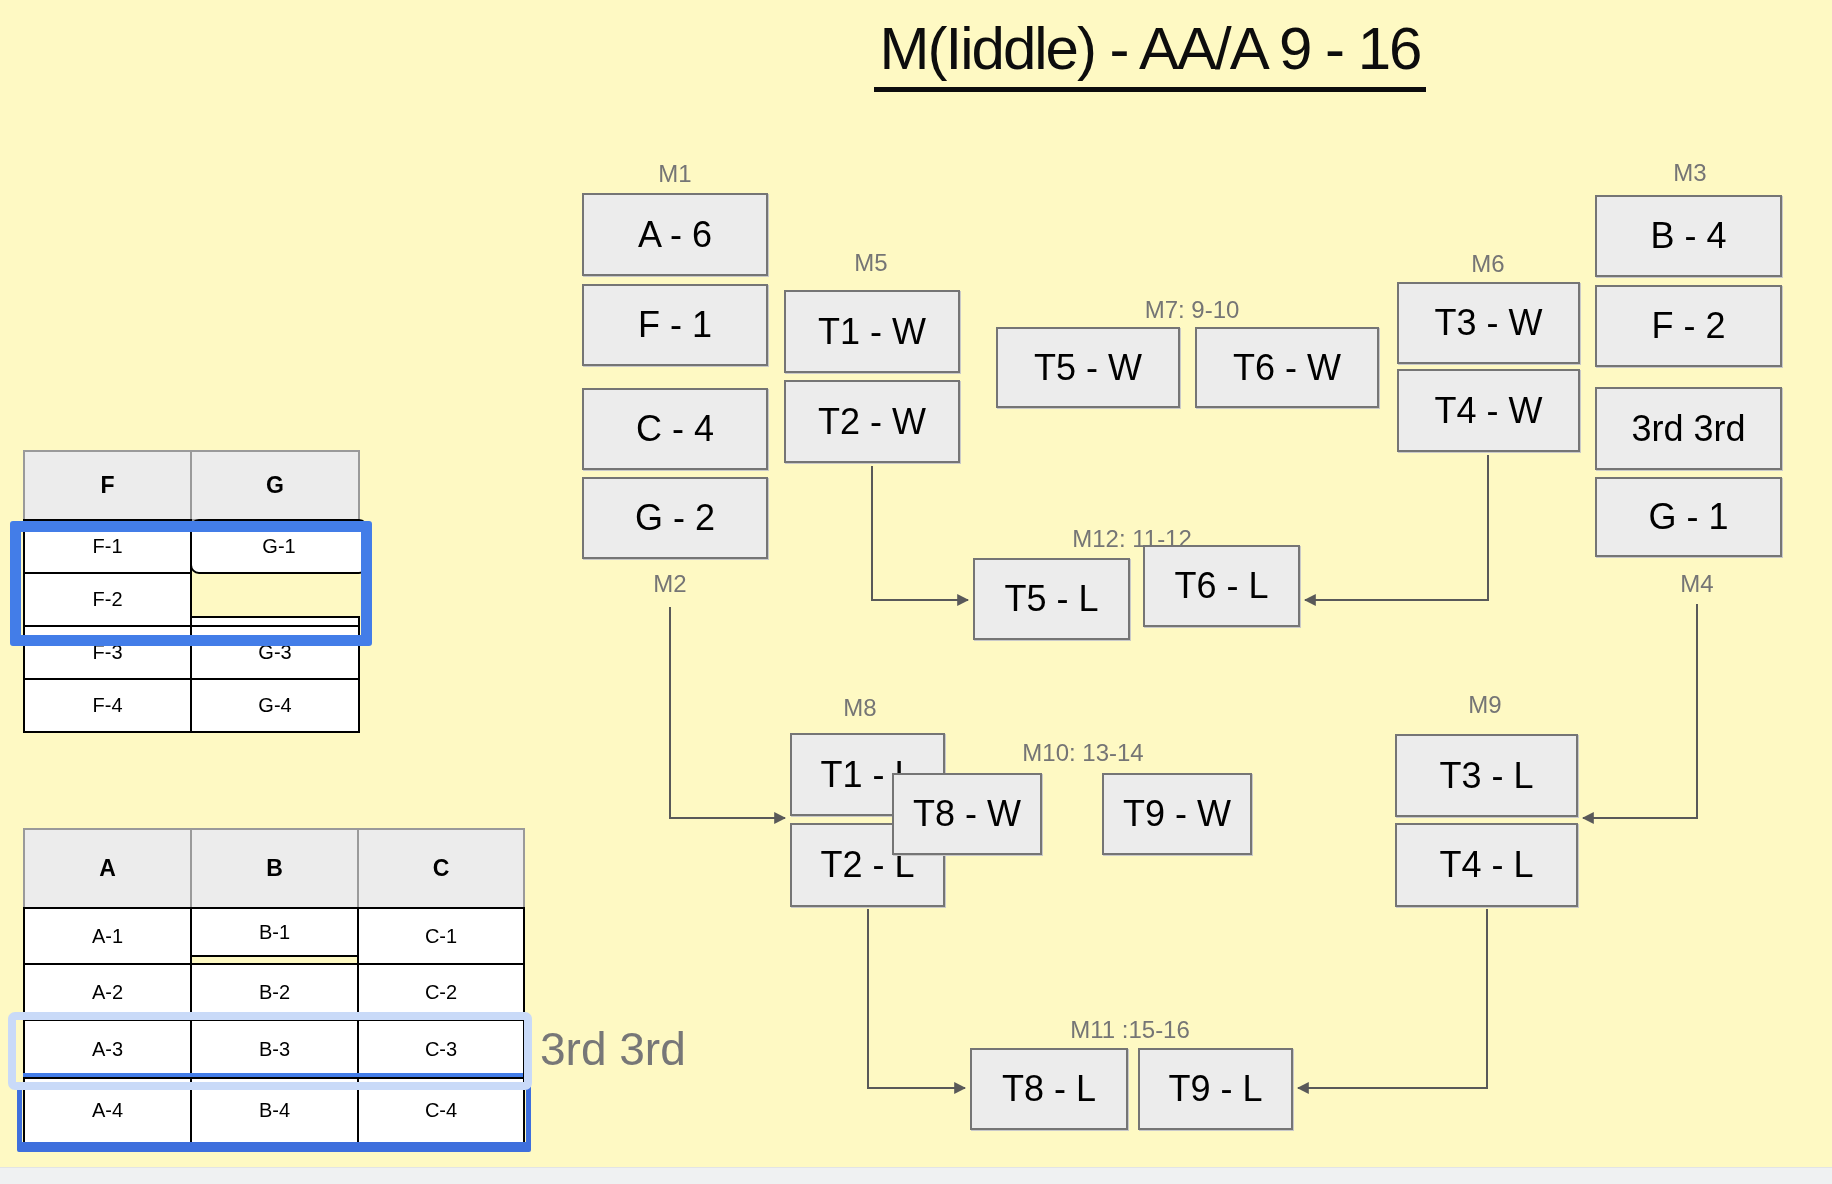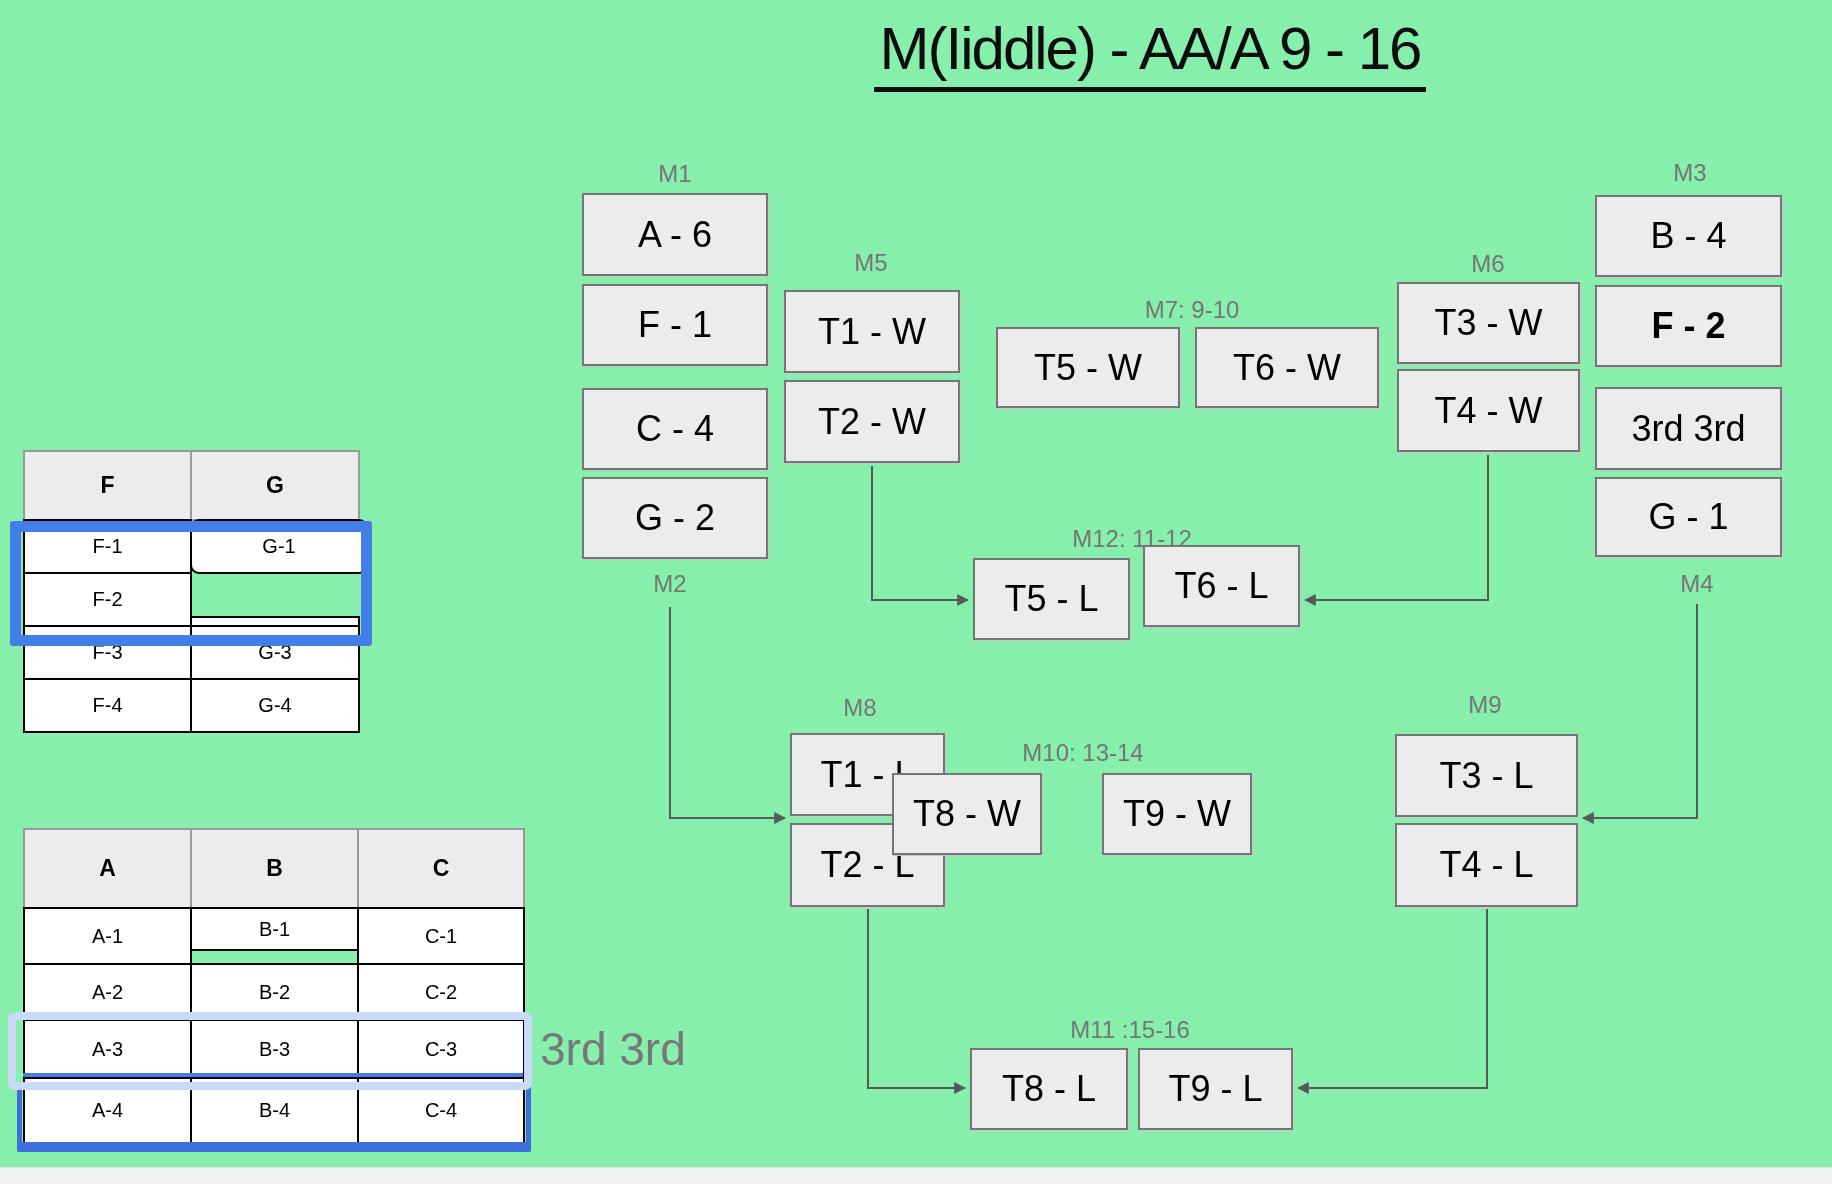--- a/index.html
+++ b/index.html
@@ -1,17 +1,17 @@
 <!DOCTYPE html>
 <html><head>
 <meta charset="utf-8">
 <style>
   html,body{margin:0;padding:0;background:#ffffff;}
   #canvas{
-    position:relative;width:1832px;height:1184px;background:#86efac;overflow:hidden;
+    position:relative;width:1832px;height:1184px;background:#fef9c3;overflow:hidden;
     font-family:"Liberation Sans", sans-serif;
   }
   
   .title-wrap{position:absolute;left:700px;top:14px;width:900px;text-align:center;}
   .title-wrap span{
     display:inline-block;font-size:60px;letter-spacing:-2px;color:#0d0d0d;
     border-bottom:5px solid #0d0d0d;padding:0 6px 4px 6px;white-space:nowrap;
   }
   
   .bbox{
@@ -85,21 +85,21 @@
       <div class="bbox" style="left: 582px; top: 284px; width: 186px; height: 82px;">F - 1</div>
       <div class="bbox" style="left: 582px; top: 388px; width: 186px; height: 82px;">C - 4</div>
       <div class="bbox" style="left: 582px; top: 477px; width: 186px; height: 82px;">G - 2</div>
       <div class="bbox" style="left: 784px; top: 290px; width: 176px; height: 83px;">T1 - W</div>
       <div class="bbox" style="left: 784px; top: 380px; width: 176px; height: 83px;">T2 - W</div>
       <div class="bbox" style="left: 996px; top: 327px; width: 184px; height: 81px;">T5 - W</div>
       <div class="bbox" style="left: 1195px; top: 327px; width: 184px; height: 81px;">T6 - W</div>
       <div class="bbox" style="left: 1397px; top: 282px; width: 183px; height: 82px;">T3 - W</div>
       <div class="bbox" style="left: 1397px; top: 369px; width: 183px; height: 83px;">T4 - W</div>
       <div class="bbox" style="left: 1595px; top: 195px; width: 187px; height: 82px;">B - 4</div>
-      <div class="bbox" style="left: 1595px; top: 285px; width: 187px; height: 82px; font-weight: bold;">F - 2</div>
+      <div class="bbox" style="left: 1595px; top: 285px; width: 187px; height: 82px;">F - 2</div>
       <div class="bbox" style="left: 1595px; top: 387px; width: 187px; height: 83px;">3rd 3rd</div>
       <div class="bbox" style="left: 1595px; top: 477px; width: 187px; height: 80px;">G - 1</div>
       <div class="bbox" style="left: 973px; top: 558px; width: 157px; height: 82px;">T5 - L</div>
       <div class="bbox" style="left: 1143px; top: 545px; width: 157px; height: 82px;">T6 - L</div>
       <div class="bbox" style="left: 790px; top: 733px; width: 155px; height: 83px;">T1 - L</div>
       <div class="bbox" style="left: 790px; top: 823px; width: 155px; height: 84px;">T2 - L</div>
       <div class="bbox" style="left: 892px; top: 773px; width: 150px; height: 82px;">T8 - W</div>
       <div class="bbox" style="left: 1102px; top: 773px; width: 150px; height: 82px;">T9 - W</div>
       <div class="bbox" style="left: 1395px; top: 734px; width: 183px; height: 83px;">T3 - L</div>
       <div class="bbox" style="left: 1395px; top: 823px; width: 183px; height: 84px;">T4 - L</div>
@@ -129,21 +129,21 @@
       <div class="tcell body" style="left: 23px; top: 625px; width: 169px; height: 55px;">F-3</div>
       <div class="tcell body" style="left: 190px; top: 625px; width: 170px; height: 55px;">G-3</div>
       <div class="tcell body" style="left: 23px; top: 678px; width: 169px; height: 55px;">F-4</div>
       <div class="tcell body" style="left: 190px; top: 678px; width: 170px; height: 55px;">G-4</div>
     </div>
   <div id="abc-table">
       <div class="tcell head" style="left: 23px; top: 828px; width: 169px; height: 81px;">A</div>
       <div class="tcell head" style="left: 190px; top: 828px; width: 169px; height: 81px;">B</div>
       <div class="tcell head" style="left: 357px; top: 828px; width: 168px; height: 81px;">C</div>
       <div class="tcell body" style="left: 23px; top: 907px; width: 169px; height: 58px;">A-1</div>
-      <div class="tcell body" style="left: 190px; top: 907px; width: 169px; height: 44px;">B-1</div>
+      <div class="tcell body" style="left: 190px; top: 907px; width: 169px; height: 50px;">B-1</div>
       <div class="tcell body" style="left: 357px; top: 907px; width: 168px; height: 58px;">C-1</div>
       <div class="tcell body" style="left: 23px; top: 963px; width: 169px; height: 58px;">A-2</div>
       <div class="tcell body" style="left: 190px; top: 963px; width: 169px; height: 58px;">B-2</div>
       <div class="tcell body" style="left: 357px; top: 963px; width: 168px; height: 58px;">C-2</div>
       <div class="tcell body" style="left: 23px; top: 1019px; width: 169px; height: 60px;">A-3</div>
       <div class="tcell body" style="left: 190px; top: 1019px; width: 169px; height: 60px;">B-3</div>
       <div class="tcell body" style="left: 357px; top: 1019px; width: 168px; height: 60px;">C-3</div>
       <div class="tcell body" style="left: 23px; top: 1077px; width: 169px; height: 67px;">A-4</div>
       <div class="tcell body" style="left: 190px; top: 1077px; width: 169px; height: 67px;">B-4</div>
       <div class="tcell body" style="left: 357px; top: 1077px; width: 168px; height: 67px;">C-4</div>

